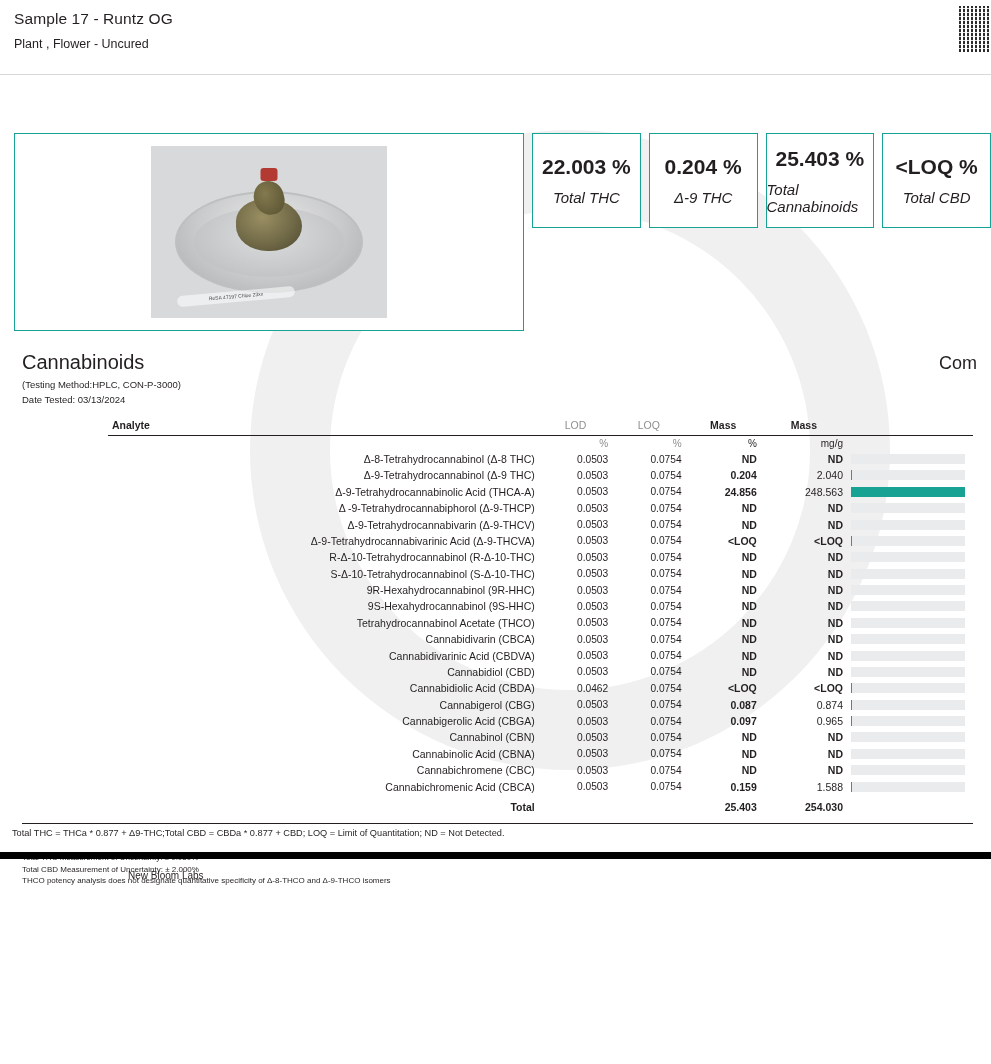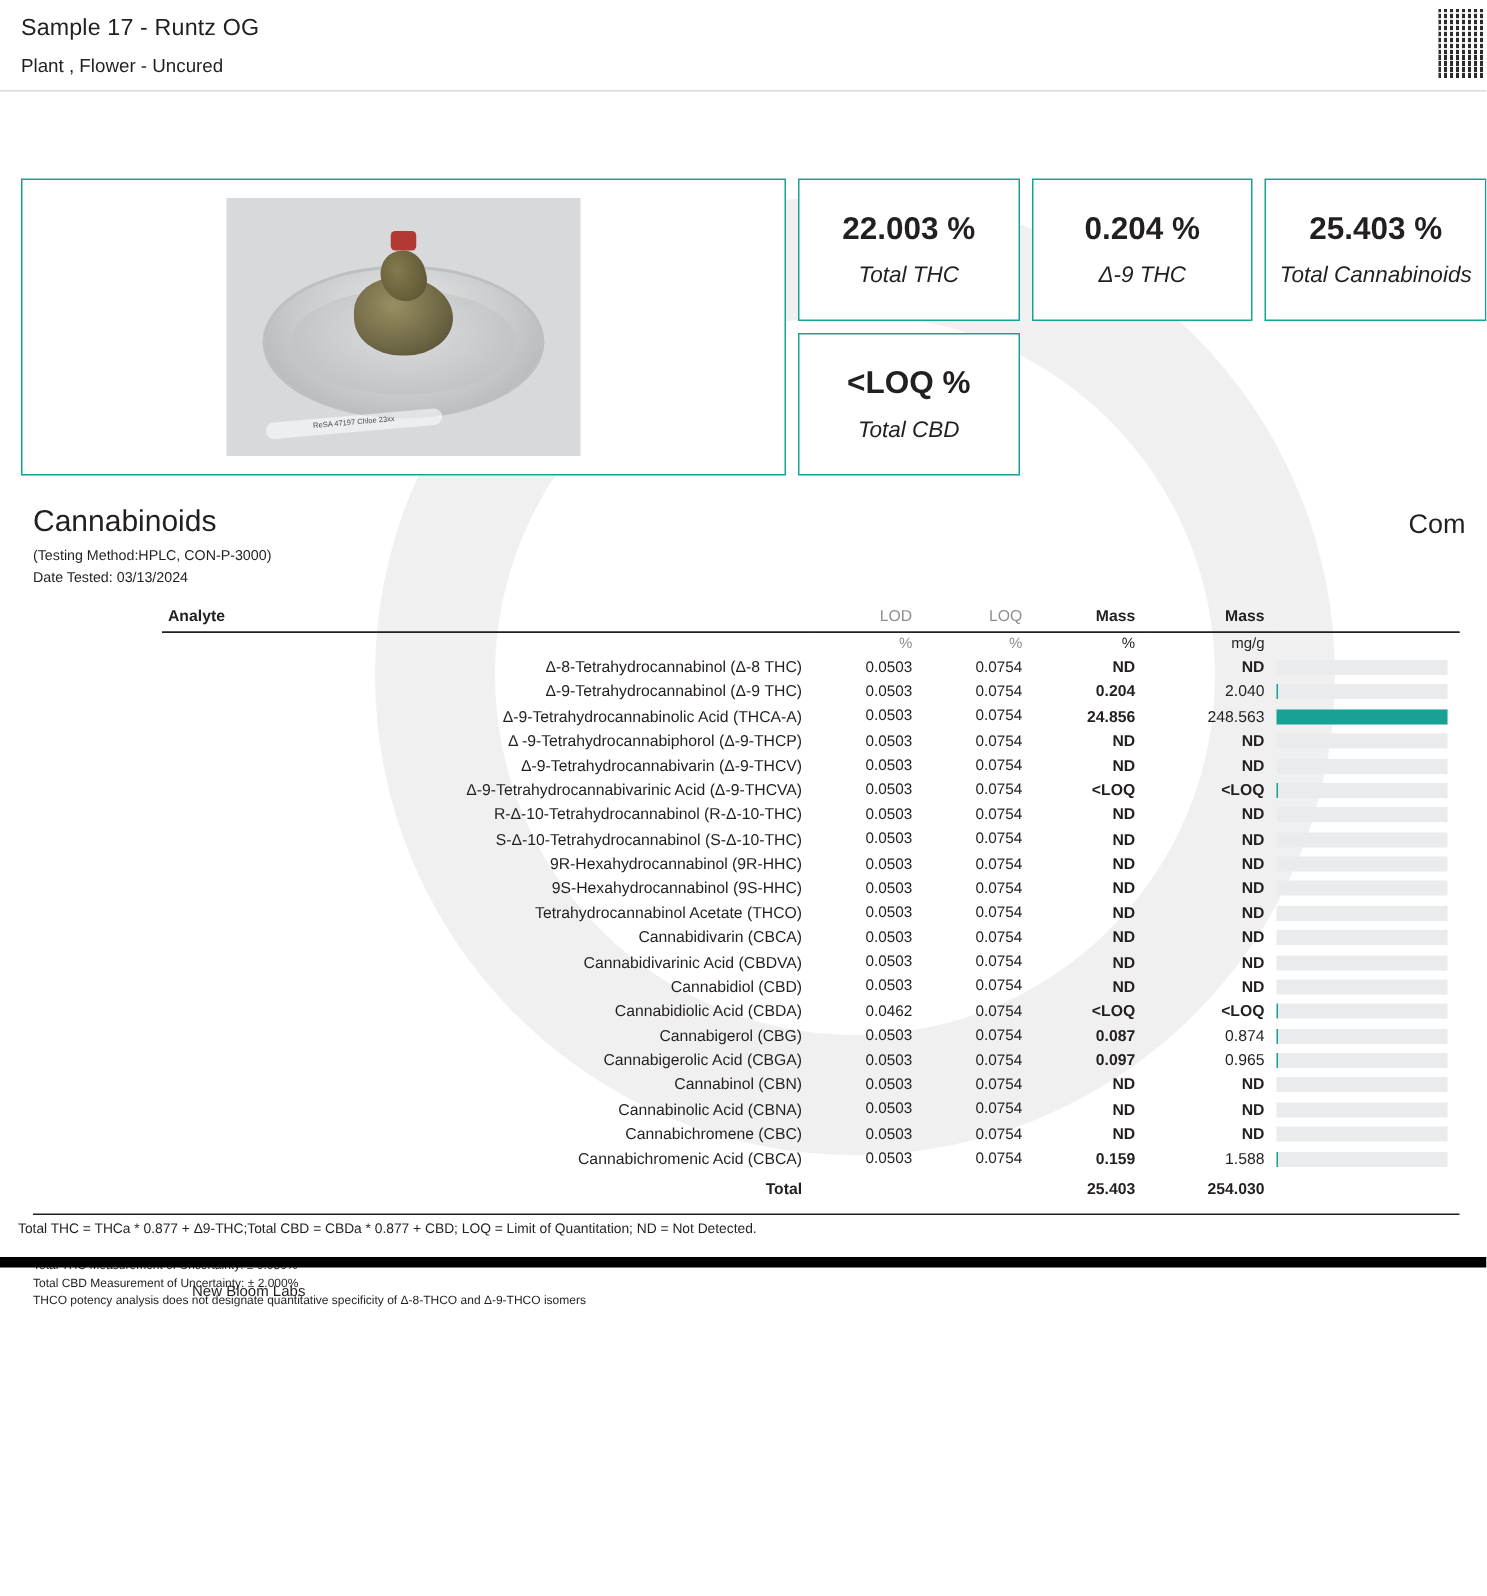--- a/index.html
+++ b/index.html
@@ -38,21 +38,21 @@
 
   .page { position: relative; z-index: 2; }
 
   
   .header {
     position: relative;
     border: 1px solid #d9d9d9;
     border-top: none;
     border-left: none;
     border-right: none;
-    height: 61px;
+    height: 75px;
     padding: 10px 16px 0 14px;
   }
   .sample-title {
     font-size: 15.5px;
     color: #231f20;
     margin: 0;
     font-weight: 400;
     letter-spacing: 0.1px;
   }
   .sample-sub {
@@ -166,21 +166,21 @@
     text-align: center;
     line-height: 11px;
     transform: rotate(-5deg);
     overflow: hidden;
     white-space: nowrap;
   }
 
   .metrics {
     flex: 1;
     display: grid;
-    grid-template-columns: 1fr 1fr 1fr;
+    grid-template-columns: 1fr 1fr 1fr 1fr;
     grid-template-rows: 1fr 1fr;
     gap: 8px;
   }
   .metric {
     border: 1.5px solid #16a394;
     background: #ffffff;
     display: flex;
     flex-direction: column;
     align-items: center;
     justify-content: center;
@@ -229,21 +229,20 @@
     margin-top: 8px;
   }
   table.cannab {
     width: 100%;
     border-collapse: collapse;
     font-size: 10.5px;
   }
   table.cannab th {
     font-size: 10.5px;
     font-weight: 700;
-    text-align: right;
     padding: 3px 8px 4px 0;
     border-bottom: 1.2px solid #231f20;
     color: #231f20;
     white-space: nowrap;
   }
   table.cannab th.analyte-h {
     text-align: left;
     padding-left: 4px;
   }
   table.cannab th.lod-h, table.cannab th.loq-h { color: #8e8e8e; font-weight: 400; }

